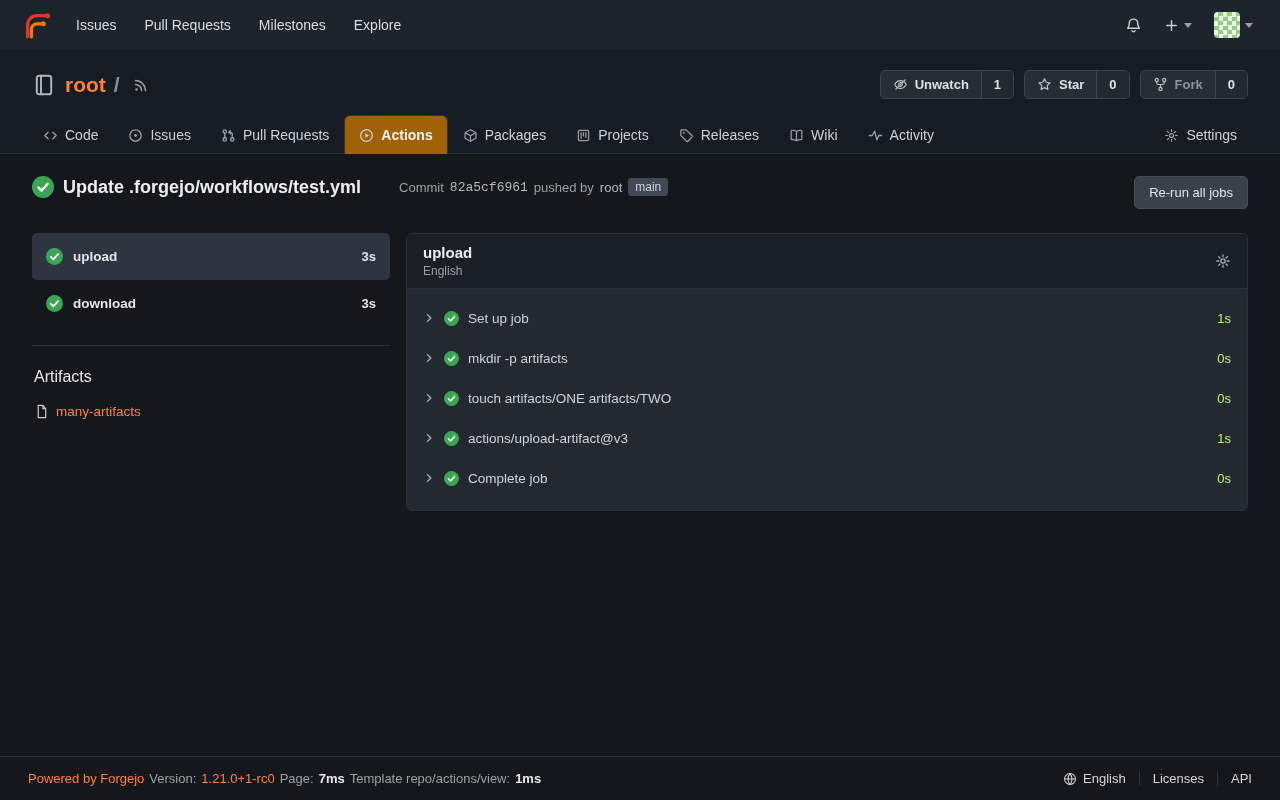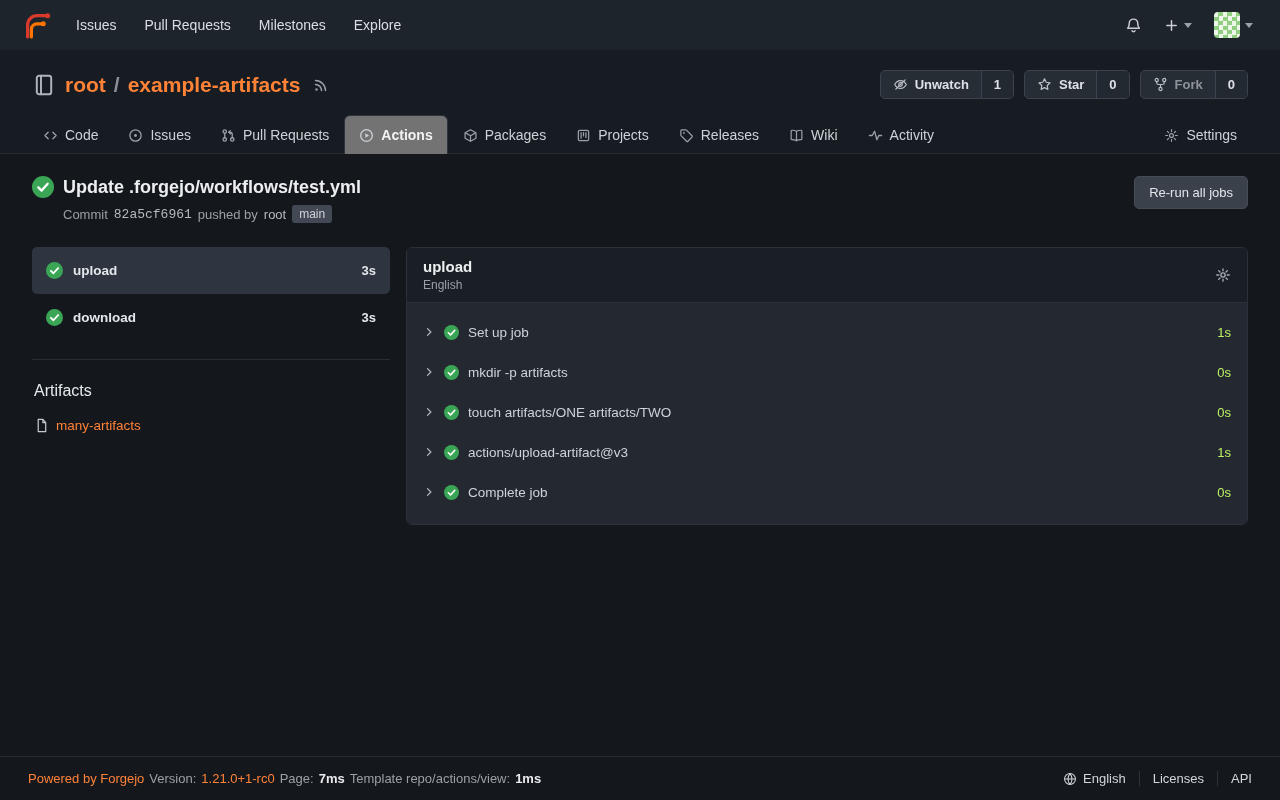--- a/index.html
+++ b/index.html
@@ -34,28 +34,28 @@
   .seg-btn { display:flex; align-items:stretch; background:#272d35; border:1px solid #3c434c; border-radius:5px; overflow:hidden; font-size:13px; color:#dde0e5; cursor:pointer; }
   .seg-main { display:flex; align-items:center; gap:7px; padding:6px 12px;font-weight:bold; }
   .seg-main .sicon { color:#b9bfc6; }
   .seg-count { display:flex; align-items:center; padding:6px 12px; border-left:1px solid #3c434c; background:#232930; font-weight:700; }
   .seg-btn.disabled .seg-main { color:#8d939b; }
 
   
   .tabs { display:flex; align-items:flex-end; padding:0 8px; }
   .tab { display:flex; align-items:center; gap:7px; padding:11px 14px; color:#cdd2d8; border:1px solid transparent; border-bottom:none; border-radius:6px 6px 0 0; margin-bottom:-1px; }
   .tab .ticon { color:#9aa1a9; }
-  .tab.active { background:#737373; border-color:#2c333c; color:#f0f2f4; font-weight:700; }
+  .tab.active { background:#a16207; border-color:#2c333c; color:#f0f2f4; font-weight:700; }
   .tab.active .ticon { color:#cdd2d8; }
   .tabs-spacer { flex:1; }
 
   
   main { flex:1; padding:22px 32px 0; overflow:hidden; }
   .run-header { display:flex; align-items:flex-start; }
-  .run-left { display:flex; flex-direction:column; gap:7px; }
+  .run-left { display:flex; flex-direction:row; gap:7px; }
   .run-title-row { display:flex; align-items:center; gap:9px; }
   .run-title { font-size:18px; font-weight:700; color:#eceef1; }
   .commit-line { display:flex; align-items:center; gap:6px; margin-left:31px; font-size:13px; color:#9aa0a8; }
   .commit-sha { font-family:"Liberation Mono","DejaVu Sans Mono",monospace; color:#b4bac1; }
   .commit-user { color:#b4bac1; }
   .branch-badge { background:#424954; color:#ced3d9; font-size:12px; padding:2px 7px; border-radius:3px; }
   .rerun-btn { margin-left:auto; background:#3a414b; color:#e2e5e9; border:1px solid #454c56; border-radius:5px; padding:8px 14px; font-size:13px; cursor:pointer; font-family:inherit; }
 
   .run-body { display:flex; gap:16px; margin-top:24px; align-items:flex-start; }
 
@@ -149,21 +149,20 @@
   <div class="repo-title-row">
     <span class="repo-icon">
       <svg width="24" height="24" viewBox="0 0 16 16" fill="none" stroke="currentColor" stroke-width="1.3" stroke-linecap="round" stroke-linejoin="round">
         <rect x="3.2" y="1.8" width="9.6" height="12.4" rx="1.6"></rect>
         <path d="M6 1.8v12.4"></path>
       </svg>
     </span>
     <h1 class="repo-title">
       <a class="repo-link">root</a>
       <span class="repo-sep">/</span>
-      <a class="repo-link">example-artifacts</a>
     </h1>
     <a class="rss-link">
       <span>
         <svg width="16" height="16" viewBox="0 0 16 16" fill="none" stroke="currentColor" stroke-width="1.5" stroke-linecap="round">
           <path d="M2.5 7.5a6 6 0 0 1 6 6M2.5 3.5a10 10 0 0 1 10 10"></path>
           <circle cx="3.5" cy="12.5" r="1.2" fill="currentColor" stroke="none"></circle>
         </svg>
       </span>
     </a>
     <div class="repo-actions">

